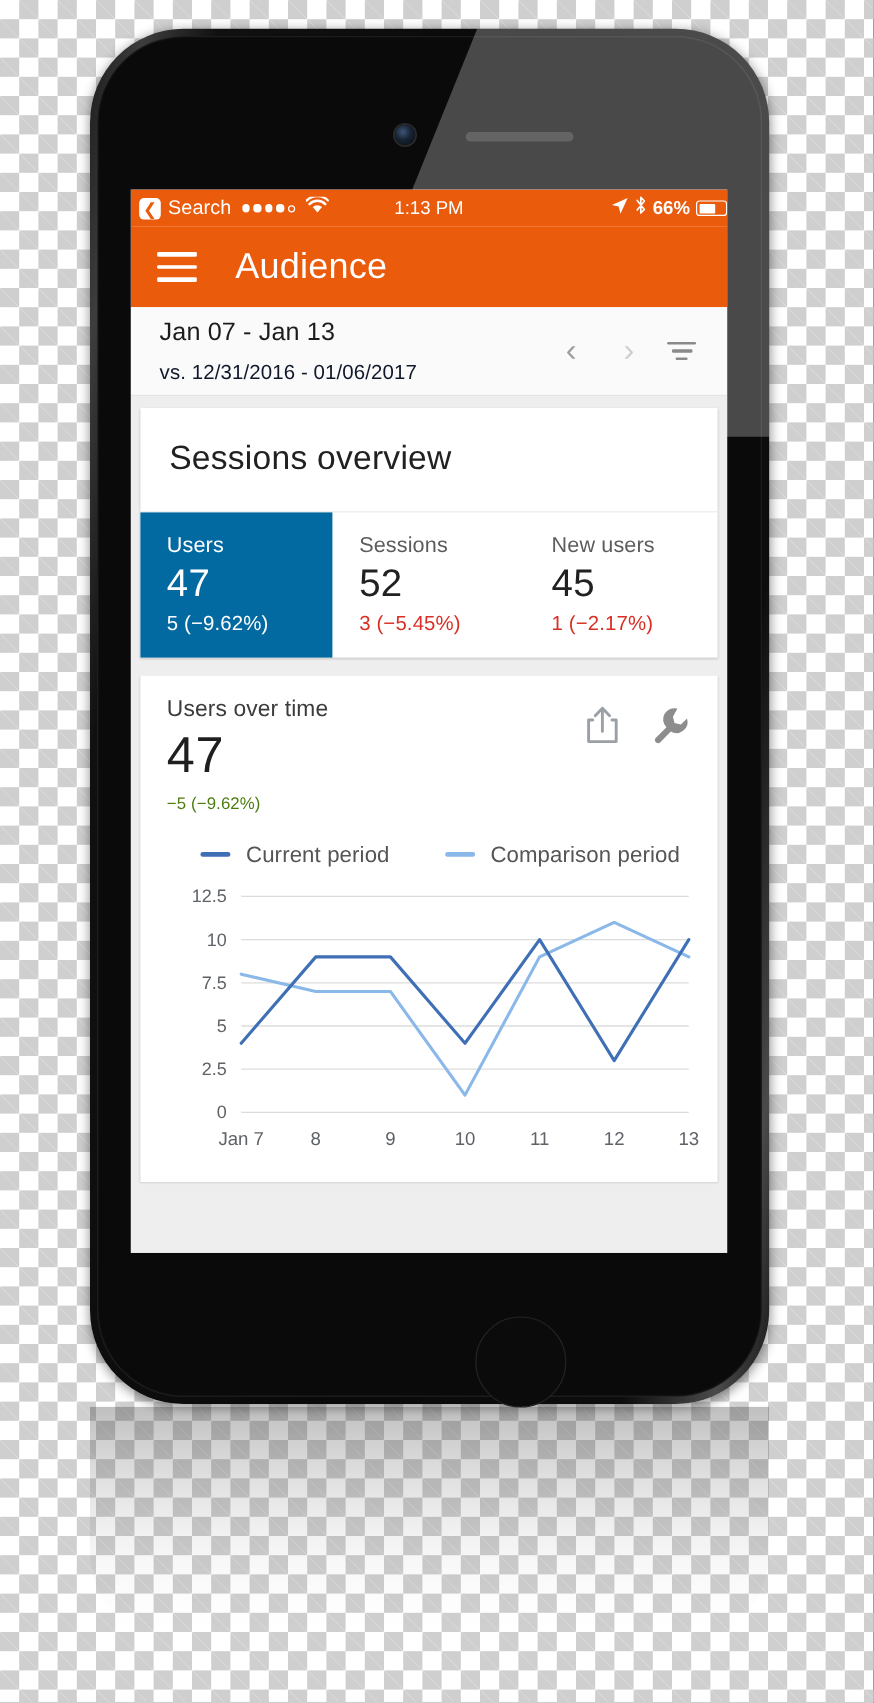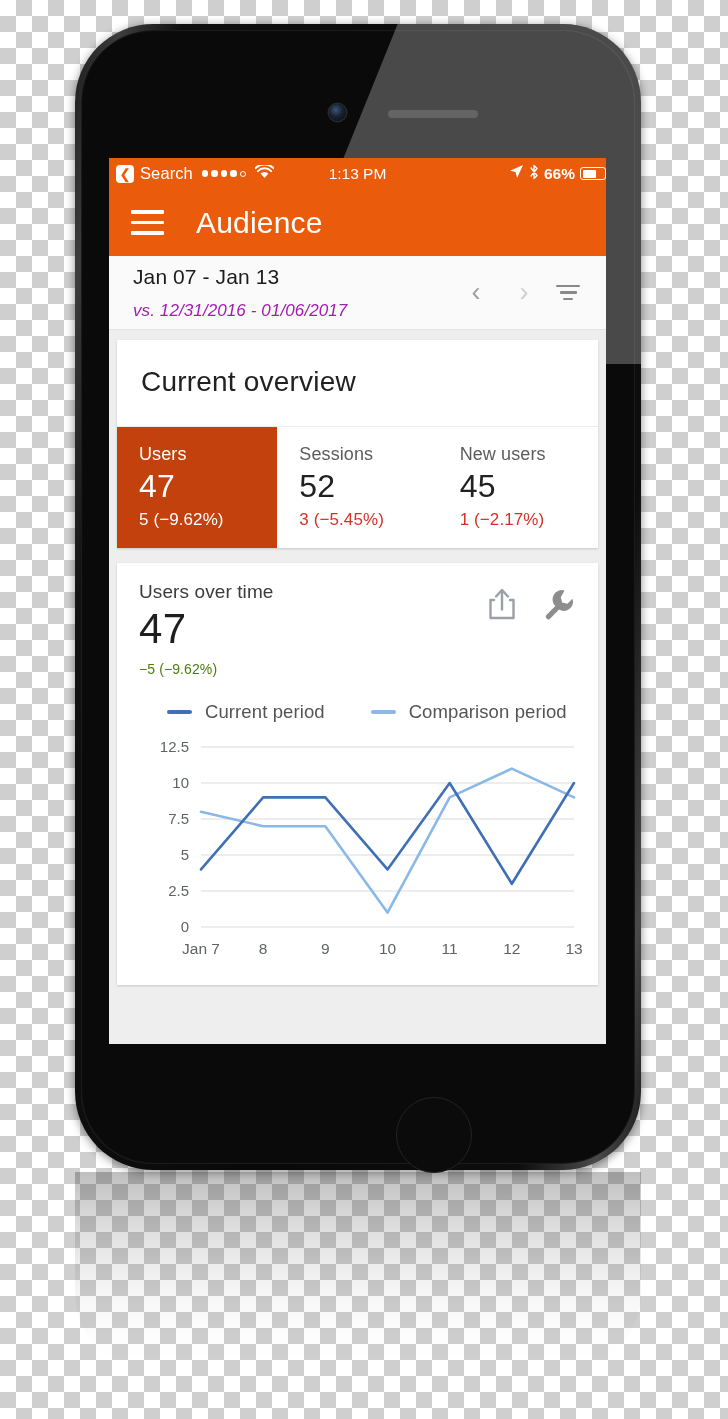--- a/index.html
+++ b/index.html
@@ -95,36 +95,36 @@
   #hamburger span{display:block;height:3.4px;background:#fff;border-radius:1px;}
   #app-title{color:#fff;font-size:30px;letter-spacing:.2px;}
 
   
   #date-bar{
     height:73px;background:#fafafa;display:flex;align-items:center;padding:0 18px 0 24px;
     border-bottom:1px solid #e4e4e4;
   }
   #date-texts{flex:1;}
   #date-primary{font-size:21px;color:#1c1c1c;letter-spacing:.1px;}
-  #date-secondary{font-size:17px;color:#a21caf;margin-top:12px;letter-spacing:.1px;font-style:italic;}
+  #date-secondary{font-size:17px;color:#0f172a;margin-top:12px;letter-spacing:.1px;}
   .nav-chev{font-size:27px;color:#9e9e9e;width:48px;text-align:center;cursor:pointer;line-height:1;}
   .nav-chev.disabled{color:#cfcfcf;}
   #filter-icon{width:40px;display:flex;flex-direction:column;align-items:center;gap:4px;cursor:pointer;}
   #filter-icon i{display:block;height:2.6px;background:#8a8a8a;border-radius:1px;}
   #filter-icon i:nth-child(1){width:24px;}
   #filter-icon i:nth-child(2){width:17px;}
   #filter-icon i:nth-child(3){width:10px;}
 
   
   #content{background:#eeeeee;padding:10px 8px 0 8px;height:715px;box-sizing:border-box;}
   .card{background:#fff;box-shadow:0 1px 2px rgba(0,0,0,.16);}
   #overview-title{font-size:28px;color:#212121;padding:26px 24px 28px 24px;letter-spacing:.2px;}
   #metrics{display:flex;border-top:1px solid #ececec;}
   .metric{flex:1;padding:17px 0 18px 22px;box-sizing:border-box;}
-  .metric.selected{background:#c2410c;}
+  .metric.selected{background:#0369a1;}
   .metric-label{font-size:18px;color:#5c5c5c;letter-spacing:.1px;}
   .metric.selected .metric-label{color:#fff;}
   .metric-value{font-size:32px;color:#212121;margin-top:3px;letter-spacing:.2px;}
   .metric.selected .metric-value{color:#fff;}
   .metric-delta{font-size:17px;color:#d93025;margin-top:5px;letter-spacing:.1px;}
   .metric.selected .metric-delta{color:#fff;}
 
   #chart-card{margin-top:15px;padding:18px 22px 16px 22px;}
   #chart-head{display:flex;align-items:flex-start;}
   #chart-head-left{flex:1;}
@@ -215,21 +215,21 @@
     <div id="filter-icon">
         <i></i>
         <i></i>
         <i></i>
       </div>
   </div>
 
   <div id="content">
 
     <div class="card">
-      <div id="overview-title">Current overview</div>
+      <div id="overview-title">Sessions overview</div>
       <div id="metrics">
         <div class="metric selected">
           <div class="metric-label">Users</div>
           <div class="metric-value">47</div>
           <div class="metric-delta">5 (−9.62%)</div>
         </div>
         <div class="metric">
           <div class="metric-label">Sessions</div>
           <div class="metric-value">52</div>
           <div class="metric-delta">3 (−5.45%)</div>

